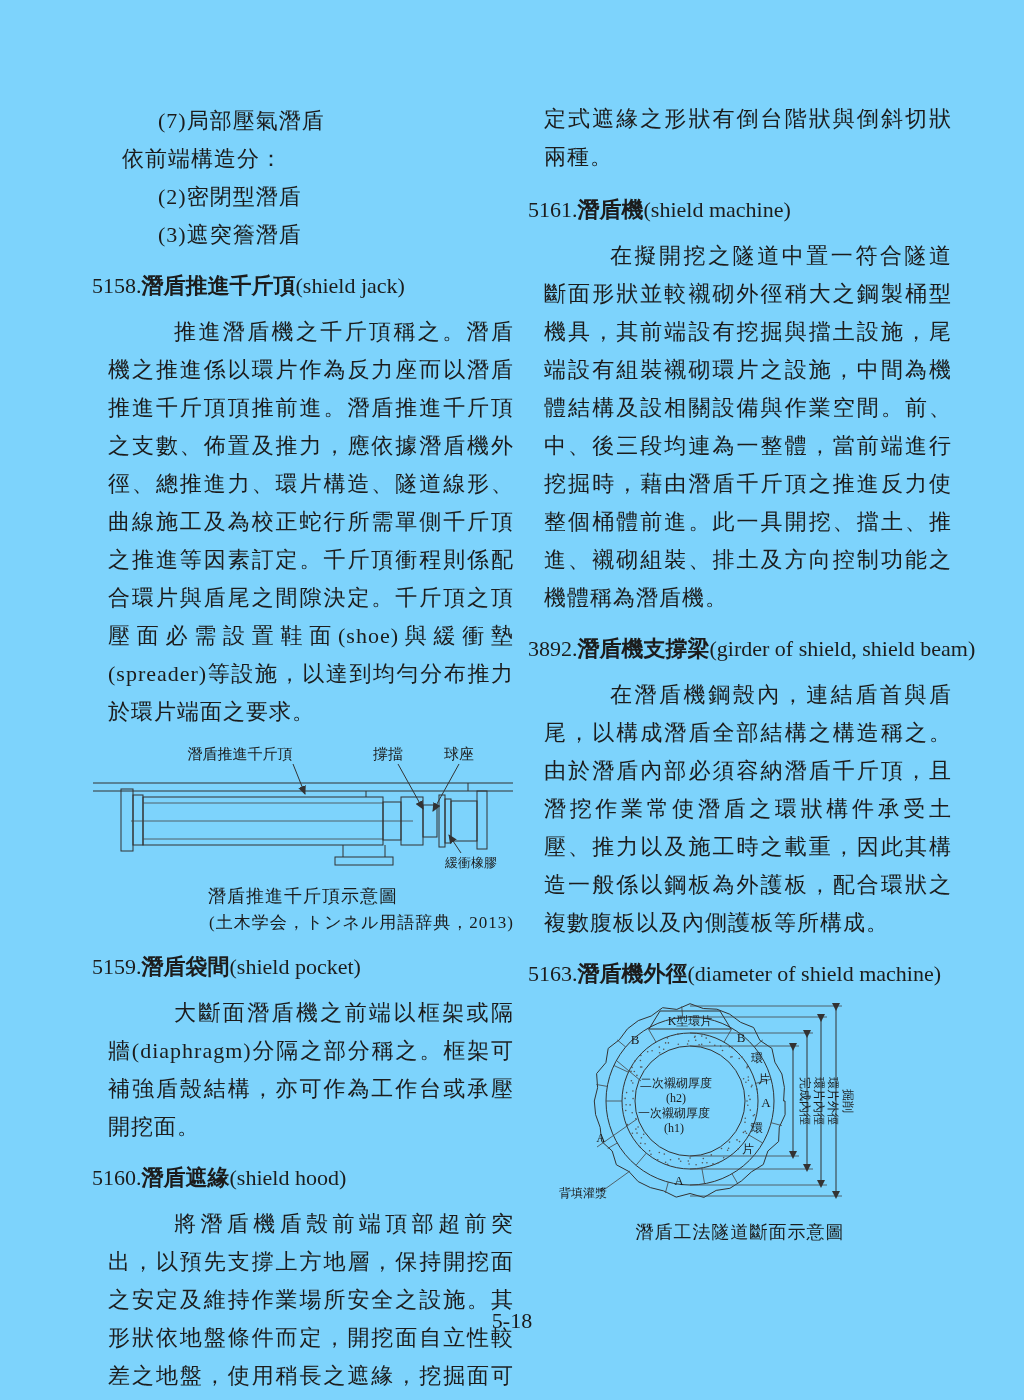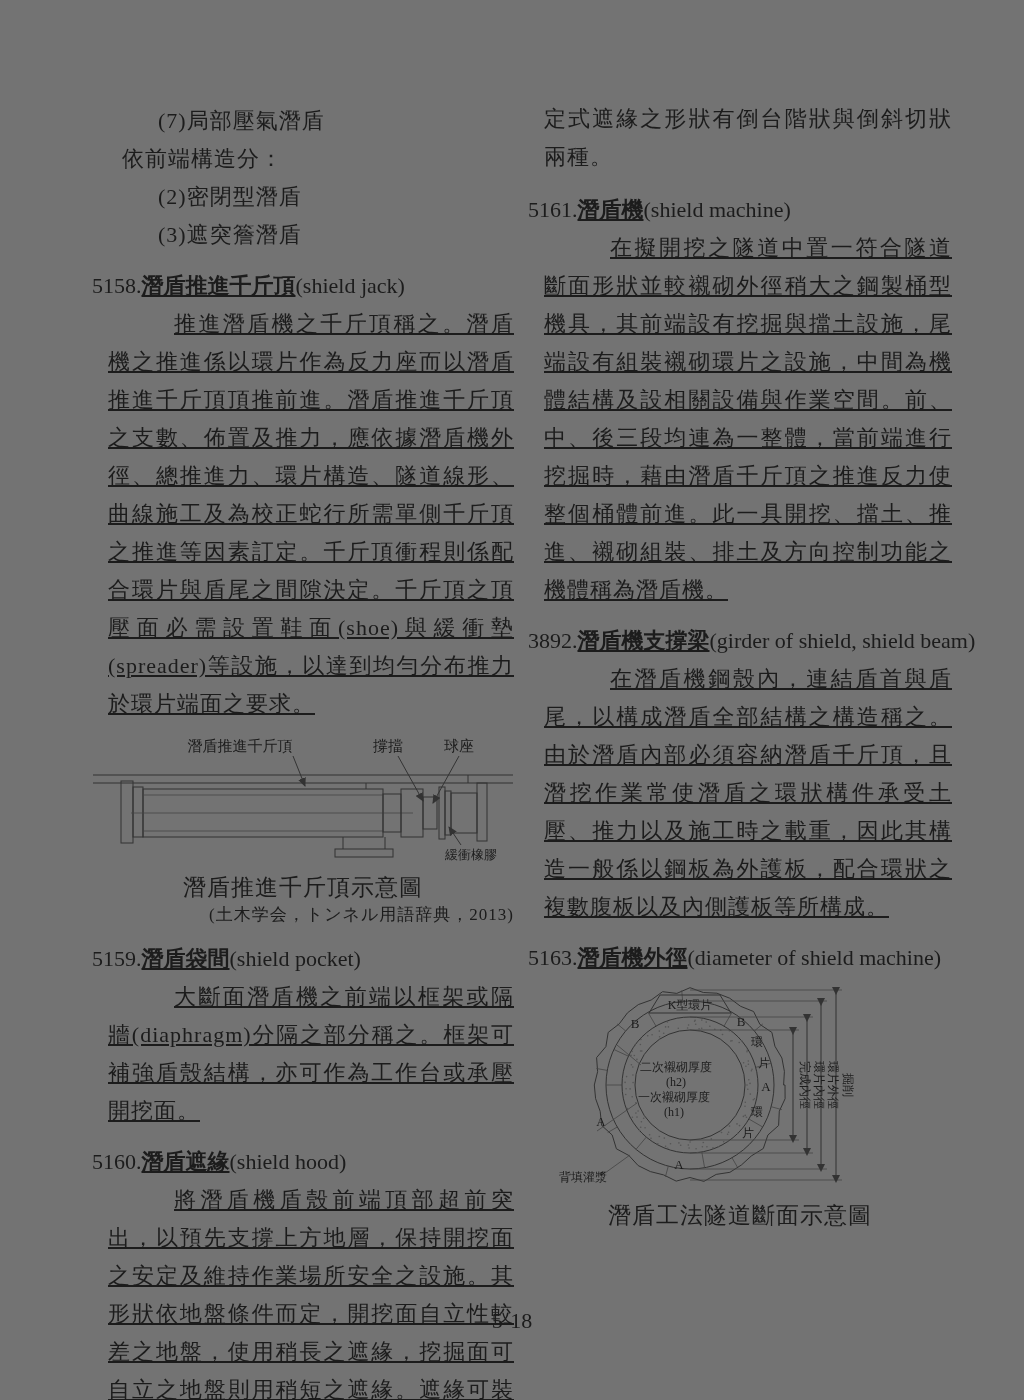--- a/index.html
+++ b/index.html
@@ -1,34 +1,34 @@
 <!DOCTYPE html>
 <html><head>
 <meta charset="utf-8">
 <style>
   html,body{margin:0;padding:0;}
   body{background:#ffffff;width:1024px;height:1400px;position:relative;
        font-family:"Liberation Serif","DejaVu Serif",serif;color:#1c1c1c;}
-  .page{position:absolute;left:0;top:0;width:1024px;height:1400px;background:#737373;overflow:hidden;}
+  .page{position:absolute;left:0;top:0;width:1024px;height:1400px;background:#7dd3fc;overflow:hidden;}
   .col{position:absolute;top:102px;}
   .col-left{left:92px;width:422px;}
   .col-right{left:528px;width:424px;}
   .txt{font-size:22px;line-height:38px;letter-spacing:1px;text-align:justify;}
   .list-line{white-space:nowrap;}
   .ind1{padding-left:30px;}
   .ind2{padding-left:66px;}
   .entry-head{font-size:22px;line-height:38px;margin-top:13px;white-space:nowrap;}
   .head-num{letter-spacing:0;}
-  .head-term{font-weight:bold;letter-spacing:0;text-decoration:underline;}
+  .head-term{font-weight:bold;letter-spacing:0;}
   .head-eng{letter-spacing:0;}
-  .entry-body{margin:0 0 0 16px;text-indent:3em;text-decoration:underline;}
+  .entry-body{margin:8px 0 0 16px;text-indent:3em;}
   .cont-body{margin:0 0 0 16px;text-indent:0;font-family:Liberation Mono, monospace;}
   figure{margin:0;padding:0;}
   .fig{display:block;margin:8px auto 0 auto;}
-  .fig-caption{text-align:center;font-size:23px;line-height:30px;margin-top:4px;letter-spacing:1px;}
+  .fig-caption{text-align:center;font-size:18px;line-height:30px;margin-top:4px;letter-spacing:1px;}
   .fig-source{text-align:right;font-size:17px;line-height:24px;letter-spacing:1px;}
   .page-num{position:absolute;left:0;right:0;top:1308px;text-align:center;font-size:22px;}
   svg text{font-family:"Liberation Serif","DejaVu Serif",serif;fill:#1c1c1c;}
   svg .ln{stroke:#333;stroke-width:1;fill:none;}
   svg .thin{stroke:#444;stroke-width:0.8;fill:none;}
 </style>
 </head>
 <body>
 
 <div class="page">

